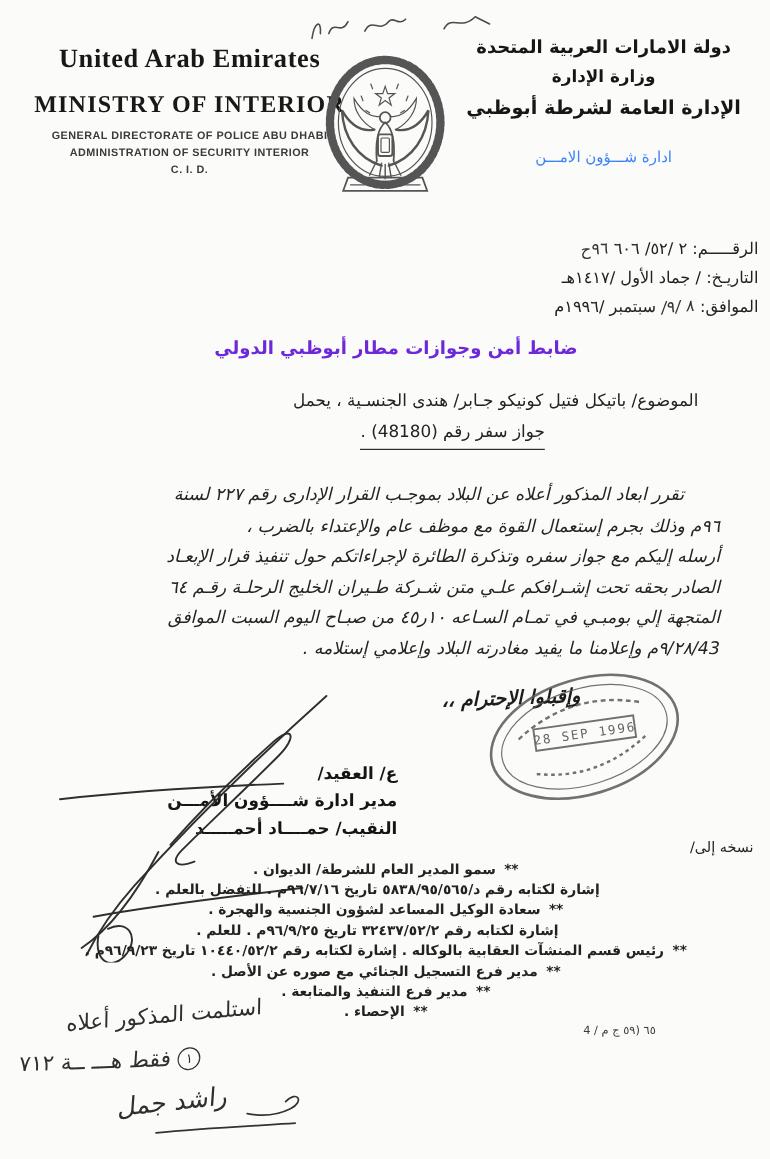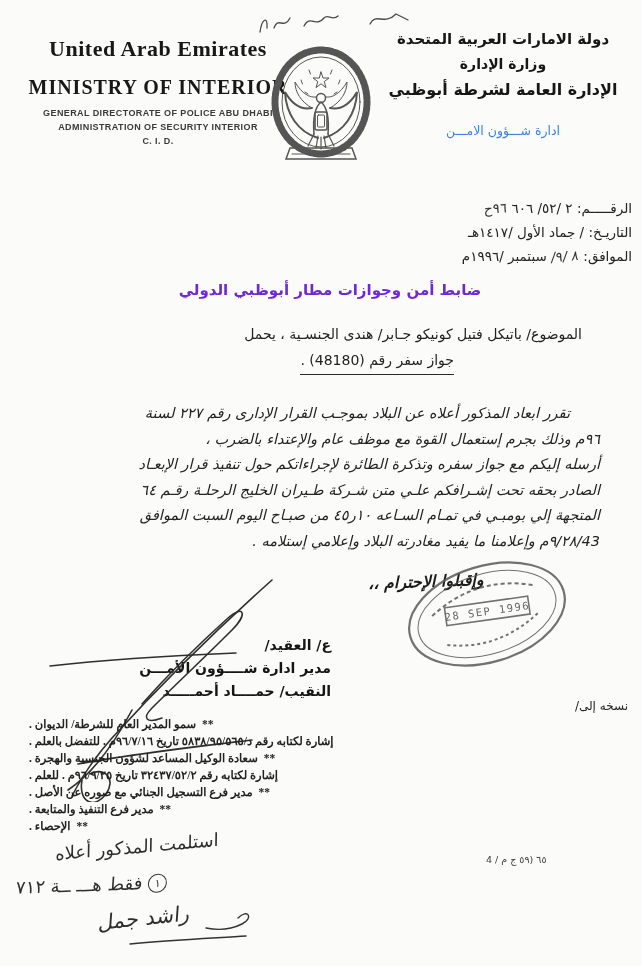--- a/index.html
+++ b/index.html
@@ -30,22 +30,22 @@
   .bodytext{right:42px;top:401px;width:560px;direction:rtl;font-size:14.5px;line-height:25.5px;
             font-style:italic;text-align:right;color:#242424;}
   .bodytext .indent{padding-right:30px;}
   
   .closing{right:158px;top:572px;direction:rtl;font-weight:bold;font-size:16px;font-style:italic;
            transform:rotate(-2deg);color:#1c1c1c;}
   .sigblock{left:35px;top:612px;width:296px;direction:rtl;text-align:right;
             font-weight:bold;font-size:14px;line-height:23px;color:#151515;margin-top:22px;}
   
   .copies-label{right:14px;top:699px;direction:rtl;font-size:12px;color:#222;}
-  .copies{right:28px;top:716px;width:585px;direction:rtl;text-align:left;
-          font-size:11.5px;font-weight:bold;line-height:16px;color:#222;font-family:Liberation Serif, serif;}
+  .copies{right:28px;top:716px;width:585px;direction:rtl;text-align:center;
+          font-size:11.5px;font-weight:bold;line-height:16px;color:#222;}
   .copies .row{margin-bottom:1px;}
   .copies .ref{padding-right:14px;font-weight:bold;}
   .copies .bullet{letter-spacing:1px;margin-left:3px;}
   
   .note{direction:rtl;color:#2e2e2e;font-size:18px;white-space:nowrap;}
   .n1{left:55px;top:836px;transform:rotate(-5deg) skewX(-6deg);}
   .n2{left:16px;top:874px;transform:rotate(-2deg) skewX(-6deg);}
   .n3{left:98px;top:906px;transform:rotate(-6deg) skewX(-10deg);font-size:21px;}
   .circle{display:inline-block;width:17px;height:17px;border:1.3px solid #333;border-radius:50%;
           text-align:center;line-height:17px;font-size:11px;margin-right:4px;vertical-align:2px;}
@@ -186,20 +186,24 @@
     </div>
     <div class="row">
       <span class="bullet">**</span>
       <span>سعادة الوكيل المساعد لشؤون الجنسية والهجرة .</span>
     </div>
     <div class="row ref">
       <span>إشارة لكتابه رقم ٣٢٤٣٧/٥٢/٢ تاريخ ٩٦/٩/٢٥م . للعلم .</span>
     </div>
     <div class="row">
       <span class="bullet">**</span>
+      <span>رئيس قسم المنشآت العقابية بالوكاله . إشارة لكتابه رقم ١٠٤٤٠/٥٢/٢ تاريخ ٩٦/٩/٢٣م .</span>
+    </div>
+    <div class="row">
+      <span class="bullet">**</span>
       <span>مدير فرع التسجيل الجنائي مع صوره عن الأصل .</span>
     </div>
     <div class="row">
       <span class="bullet">**</span>
       <span>مدير فرع التنفيذ والمتابعة .</span>
     </div>
     <div class="row">
       <span class="bullet">**</span>
       <span>الإحصاء .</span>
     </div>

